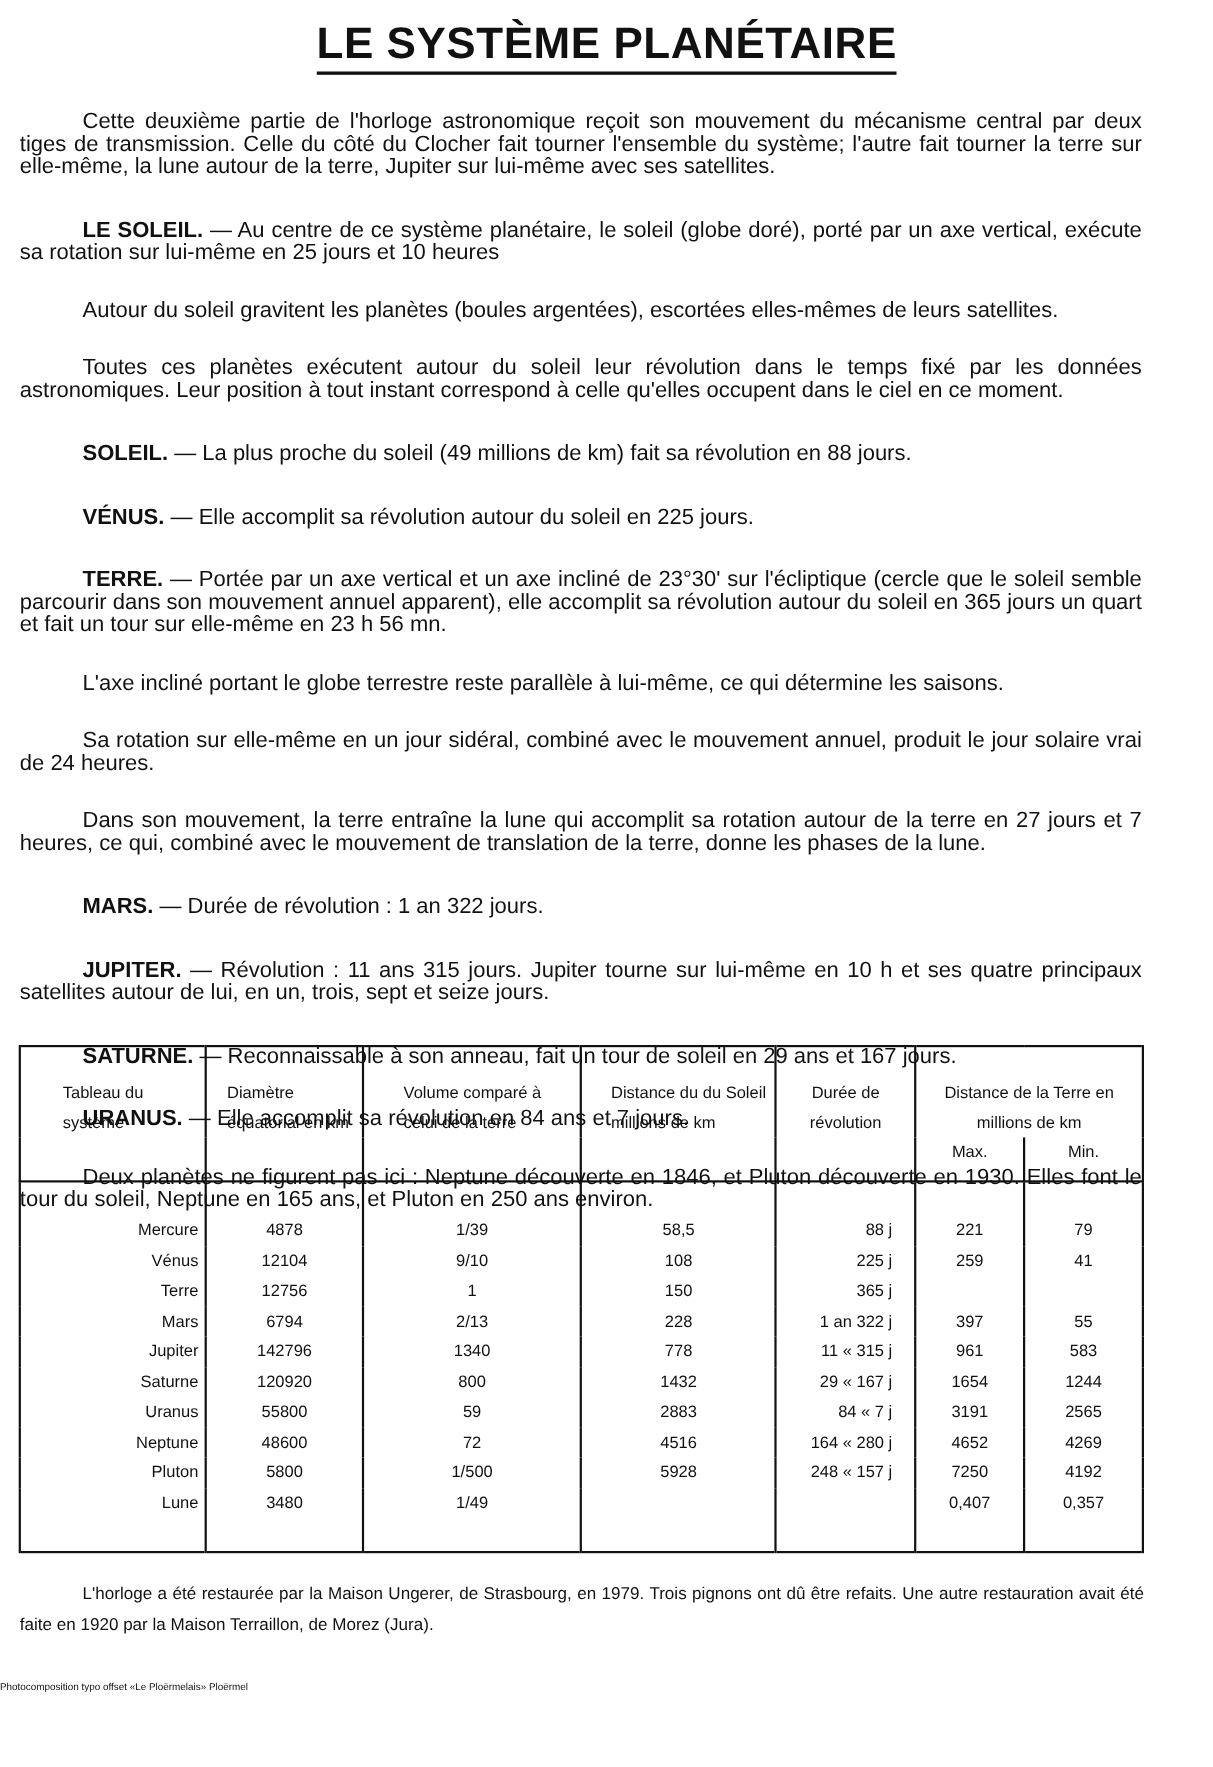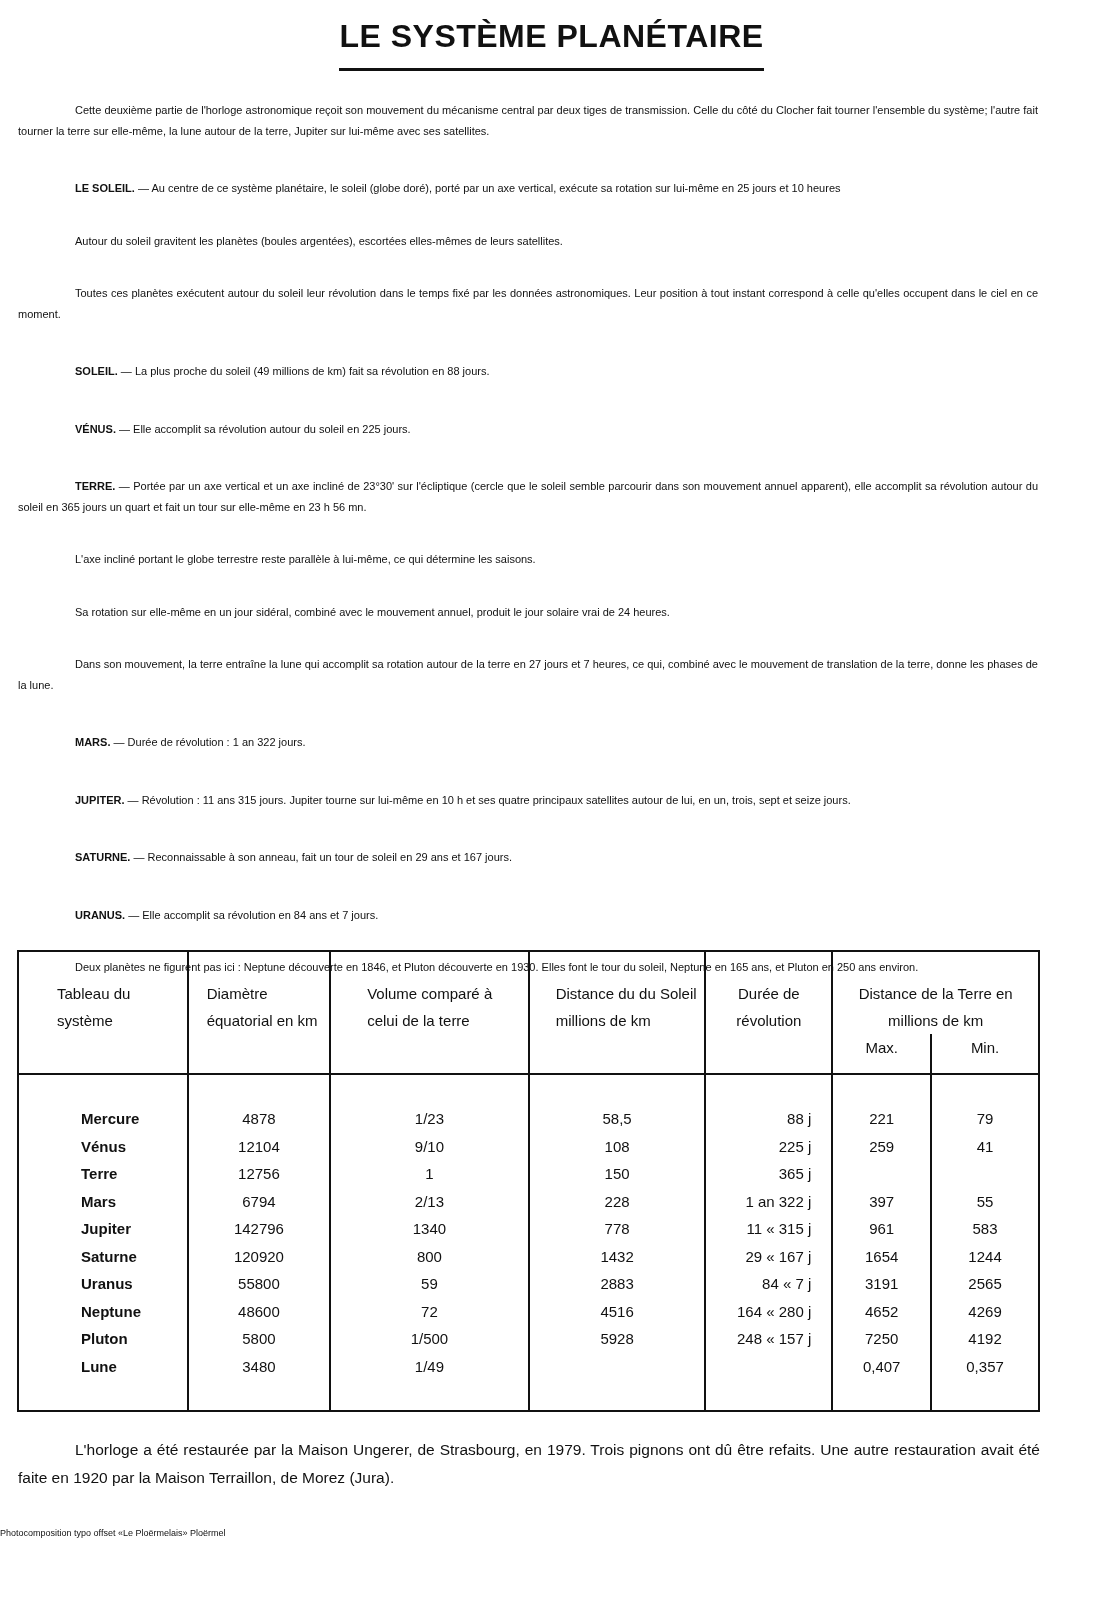--- a/index.html
+++ b/index.html
@@ -1,33 +1,33 @@
 <!DOCTYPE html>
 <html><head>
 <meta charset="utf-8">
 <style>
   html, body { margin: 0; padding: 0; background: #fff; }
   body { width: 1103px; height: 1606px; position: relative; color: #111; font-family: "Liberation Sans", sans-serif; overflow: hidden; }
   .title { position: absolute; top: 18px; left: 0; width: 1103px; text-align: center; }
-  .title span { font-family: "Liberation Sans", sans-serif; font-weight: bold; font-size: 32px; letter-spacing: 0.5px; border-bottom: 3px solid #111; padding-bottom: 14px; }
-  .body-text { position: absolute; left: 18px; width: 1020px; top: 100px; font-family: "Liberation Sans Narrow", "Liberation Sans", sans-serif; font-size: 11px; line-height: 20.5px; text-align: justify; }
+  .title span { font-family: "Liberation Sans", sans-serif; font-weight: bold; font-size: 40px; letter-spacing: 0.5px; border-bottom: 3px solid #111; padding-bottom: 3px; }
+  .body-text { position: absolute; left: 18px; width: 1020px; top: 100px; font-family: "Liberation Sans Narrow", "Liberation Sans", sans-serif; font-size: 20px; line-height: 20.5px; text-align: justify; }
   .p { margin: 0; text-indent: 57px; }
   .gap-s { margin-top: 32px; }
   .gap-m { margin-top: 37px; }
   .lbl { font-weight: bold; }
   table.planets { position: absolute; left: 17px; top: 950px; width: 1023px; border-collapse: collapse; font-family: "Liberation Sans", sans-serif; font-size: 15px; }
   table.planets th, table.planets td { border-left: 2px solid #111; border-right: 2px solid #111; }
   table.planets { border: 2px solid #111; }
   thead th { font-weight: normal; vertical-align: top; padding: 28px 6px 10px; line-height: 27px; border-bottom: 2px solid #111; text-align: left; }
   thead tr.sub th { padding: 0 6px 12px; text-align: center; }
   .hdr-dist-terre { text-align: center !important; padding-bottom: 0 !important; }
   tbody td { padding: 0 6px; height: 27.5px; vertical-align: middle; }
   tbody tr:first-child td { padding-top: 30px; }
   tbody tr:last-child td { padding-bottom: 30px; }
-  td.name { font-weight: bold; padding-left: 62px; }
+  td.name { font-weight: normal; padding-left: 62px; text-align: right; }
   td.c { text-align: center; }
   td.r { text-align: right; padding-right: 20px; }
   .footer-text { position: absolute; left: 18px; width: 1022px; top: 1436px; font-family: "Liberation Sans Narrow", "Liberation Sans", sans-serif; font-size: 15.5px; line-height: 28px; text-align: justify; }
   .credit { position: absolute; top: 1528px; left: 0; width: 1103px; text-align: left; font-size: 9px; font-family: "Liberation Sans", sans-serif; }
 </style>
 </head>
 <body>
 
 <div class="title">
   <span>LE SYSTÈME PLANÉTAIRE</span>
@@ -63,21 +63,21 @@
     </tr>
     <tr class="sub">
       <th style="width:90px;">Max.</th>
       <th style="width:100px;margin-top:32px;">Min.</th>
     </tr>
   </thead>
   <tbody id="table-body">
       <tr>
         <td class="name">Mercure</td>
         <td class="c">4878</td>
-        <td class="c">1/23</td>
+        <td class="c">1/39</td>
         <td class="c">58,5</td>
         <td class="r">88 j</td>
         <td class="c">221</td>
         <td class="c">79</td>
       </tr>
       <tr>
         <td class="name">Vénus</td>
         <td class="c">12104</td>
         <td class="c">9/10</td>
         <td class="c">108</td>

